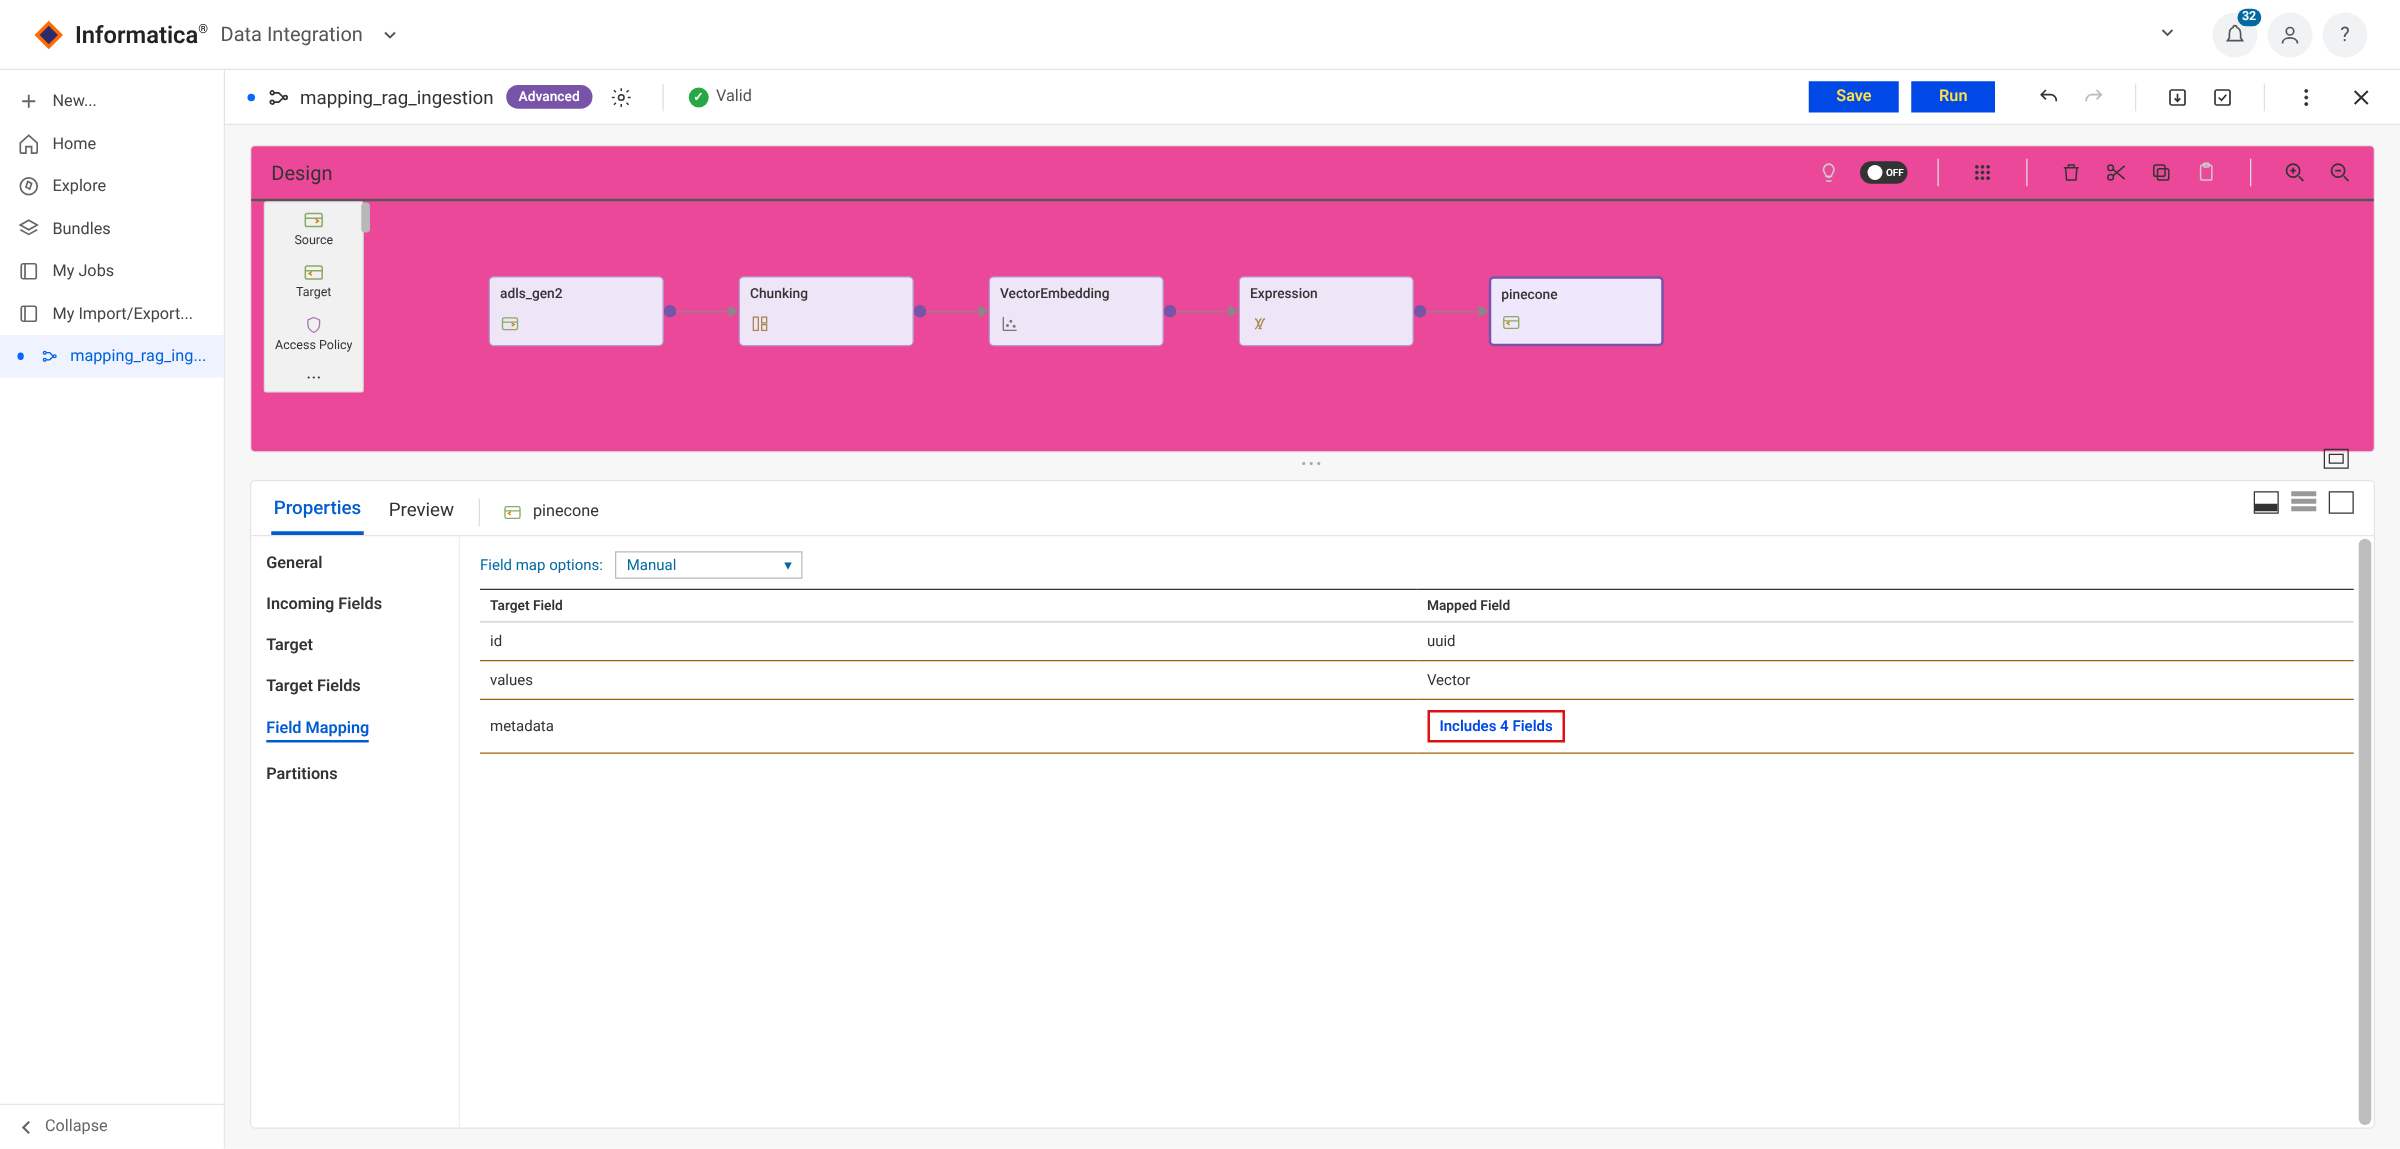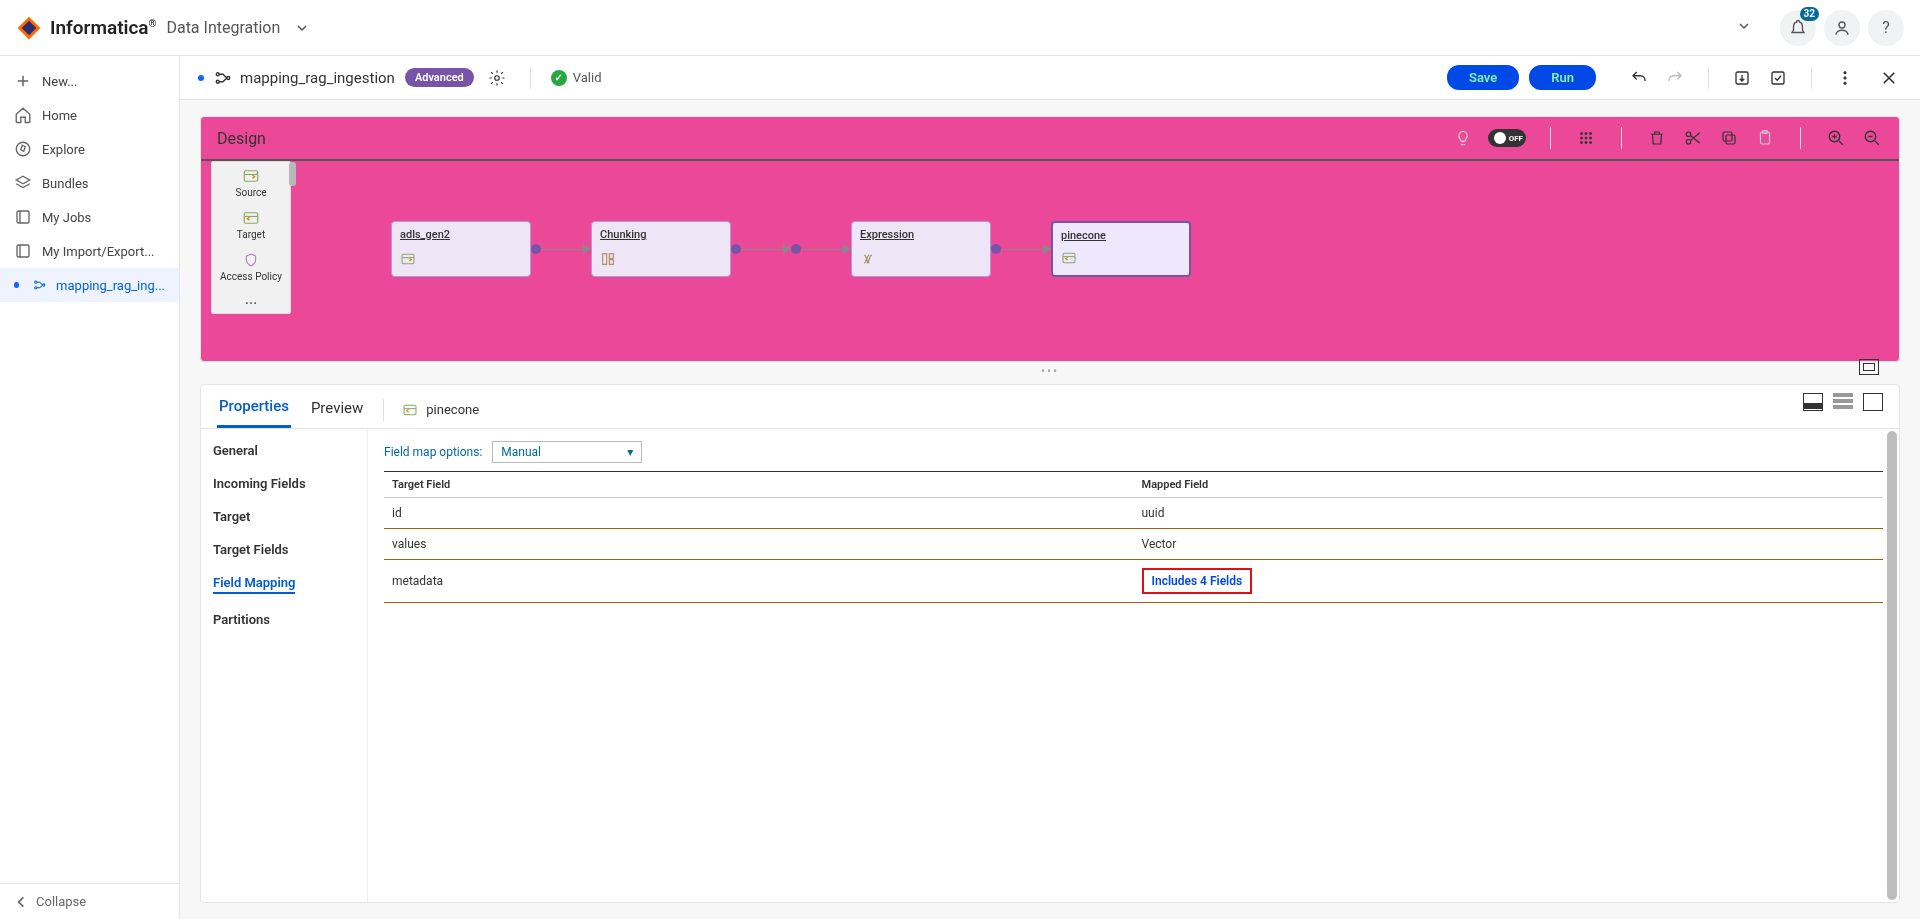--- a/index.html
+++ b/index.html
@@ -1,19 +1,19 @@
 <!DOCTYPE html>
 <html><head>
 <meta charset="utf-8">
 <style>
 * { box-sizing: border-box; margin: 0; padding: 0; font-family: -apple-system, BlinkMacSystemFont, "Segoe UI", Roboto, Arial, sans-serif; }
 body { background: #fff; width: 1920px; height: 919px; overflow: hidden; font-size: 13px; color: #222; }
 
 
-.top-header { height: 56px; border-bottom: 1px solid #e4e4e4; display: flex; align-items: center; padding: 0 16px; }
+.top-header { height: 56px; border-bottom: 1px solid #e4e4e4; display: flex; align-items: center; padding: 0 26px; }
 .logo-mark { width: 26px; height: 26px; margin-right: 8px; }
 .brand-text { font-size: 19px; font-weight: 600; color: #222; }
 .brand-reg { font-size: 10px; vertical-align: super; }
 .product-pick { margin-left: 10px; color: #555; font-size: 16px; display: flex; align-items: center; gap: 16px; cursor: pointer; }
 .spacer { flex: 1; }
 .hdr-circle { width: 36px; height: 36px; border-radius: 50%; background: #f1f2f4; display: flex; align-items: center; justify-content: center; margin-left: 8px; position: relative; cursor: pointer; }
 .hdr-circle svg { width: 18px; height: 18px; }
 .hdr-chev { cursor: pointer; padding: 6px 10px; margin-right: 12px;}
 .badge { position: absolute; top: -3px; right: -3px; background: #0369a1; color: #fff; font-size: 10px; font-weight: 700; border-radius: 8px; padding: 0 4px; min-width: 16px; text-align: center; line-height: 14px; }
 
@@ -32,21 +32,21 @@
 .work { flex: 1; display: flex; flex-direction: column; background: #f7f7f7; }
 .tabbar { height: 44px; background: #fff; display: flex; align-items: center; padding: 0 18px; gap: 10px; border-bottom: 1px solid #e6e6e6; }
 .tabbar .status-dot { width: 6px; height: 6px; background: #0a66ff; border-radius: 50%; }
 .tabbar .tabname { display: flex; align-items: center; gap: 8px; font-size: 15px; color: #333; }
 .chip-adv { background: #7854a9; color: #fff; font-size: 11px; font-weight: 600; padding: 3px 10px; border-radius: 10px; }
 .gear { cursor: pointer; }
 .vbar { width: 1px; height: 22px; background: #e0e0e0; margin: 0 10px; }
 .valid { display: flex; align-items: center; gap: 6px; color: #555; font-size: 13px; }
 .valid-circle { width: 16px; height: 16px; background: #28a745; border-radius: 50%; display: flex; align-items: center; justify-content: center; }
 .valid-circle::after { content:"✓"; color:#fff; font-size:10px; font-weight:bold; }
-.btn-primary { background: #0049e6; color: #86efac; border: none; padding: 5px 22px; font-size: 13px; font-weight: 600; border-radius: 12px; cursor: pointer; }
+.btn-primary { background: #0049e6; color: #fde047; border: none; padding: 5px 22px; font-size: 13px; font-weight: 600; border-radius: 0; cursor: pointer; }
 .ticon { cursor: pointer; padding: 4px; display:flex; align-items:center;}
 .ticon svg { width:18px; height:18px; stroke:#333; }
 .ticon.dis svg { stroke:#bbb; }
 
 
 .card { background: #ec4899; border: 1px solid #e5e5e5; border-radius: 4px; margin: 16px 20px 0 20px; }
 .card-hd { display: flex; align-items: center; padding: 10px 16px; border-bottom: 2px solid #555; }
 .card-title { font-size: 16px; color: #333; }
 .card-hd .spacer { flex:1; }
 .canvas-tools { display: flex; align-items: center; gap: 14px;}
@@ -57,21 +57,21 @@
 .toggle::before { content:""; width:12px; height:12px; background:#fff; border-radius:50%; }
 
 .canvas-body { height: 200px; position: relative; }
 .palette { position: absolute; left: 10px; top: 0; width: 80px; background: #f1f1f1; border: 1px solid #ddd; border-radius: 2px; }
 .pal-scroll { position: absolute; right:-6px; top:0; width:7px; height:24px; background:#b8b8b8; border-radius:3px; }
 .pal-item { display: flex; flex-direction: column; align-items: center; gap: 3px; padding: 6px 0; font-size: 10px; color:#333; cursor:grab;}
 .pal-item svg { width:18px; height:16px; }
 .pal-more { text-align:center; padding:5px 0; cursor:pointer;}
 
 .flow { position: absolute; left: 190px; top: 60px; display: flex; align-items: center; }
-.node { width: 140px; height: 56px; border: 1px solid #b19ad0; background: #eee5f7; border-radius: 4px; padding: 6px 8px; font-size: 11px; color:#333; position: relative; text-decoration: underline;}
+.node { width: 140px; height: 56px; border: 1px solid #b19ad0; background: #eee5f7; border-radius: 4px; padding: 6px 8px; font-size: 11px; color:#333; position: relative;}
 .node.sel { border: 2px solid #7854a9; background:#efe7fb; }
 .node .ntitle { font-weight: 500; }
 .node .nicon { position: absolute; left: 8px; bottom: 6px; }
 .node .nicon svg { width:16px; height:16px; }
 .connector { display: flex; align-items: center; width: 60px; }
 .cport { width: 10px; height: 10px; background: #7854a9; border-radius:50%; }
 .cline { flex:1; height:1px; background:#888; }
 .carrow { width:0; height:0; border-top:5px solid transparent; border-bottom:5px solid transparent; border-left:8px solid #888; }
 .minimap { position:absolute; right:20px; bottom:-14px; width:20px; height:16px; border:1.5px solid #333;}
 .minimap::after{content:""; position:absolute; inset:3px; border:1px solid #333;}
@@ -392,20 +392,29 @@
                   <rect x="4" y="4" width="6" height="16"></rect>
                   <rect x="14" y="4" width="6" height="7"></rect>
                   <rect x="14" y="13" width="6" height="7"></rect>
                 </svg></span>
             </div>
           <div class="connector">
               <span class="cport"></span>
               <span class="cline"></span>
               <span class="carrow"></span>
             </div>
+          <div class="node">
+              <div class="ntitle">VectorEmbedding</div>
+              <span class="nicon"><svg viewBox="0 0 24 24" fill="none" stroke="#777" stroke-width="1.6">
+                  <path d="M4 20V4M4 20h16"></path>
+                  <circle cx="9" cy="14" r="1" fill="#777"></circle>
+                  <circle cx="13" cy="9" r="1" fill="#777"></circle>
+                  <circle cx="17" cy="15" r="1" fill="#777"></circle>
+                </svg></span>
+            </div>
           <div class="connector">
               <span class="cport"></span>
               <span class="cline"></span>
               <span class="carrow"></span>
             </div>
           <div class="node">
               <div class="ntitle">Expression</div>
               <span class="nicon"><svg viewBox="0 0 24 24" fill="none" stroke="#a85" stroke-width="1.6">
                   <path d="M6 6c4 0 4 12 8 12M18 6c-4 0-4 12-8 12M6 18c4 0 4-12 8-12"></path>
                 </svg></span>

